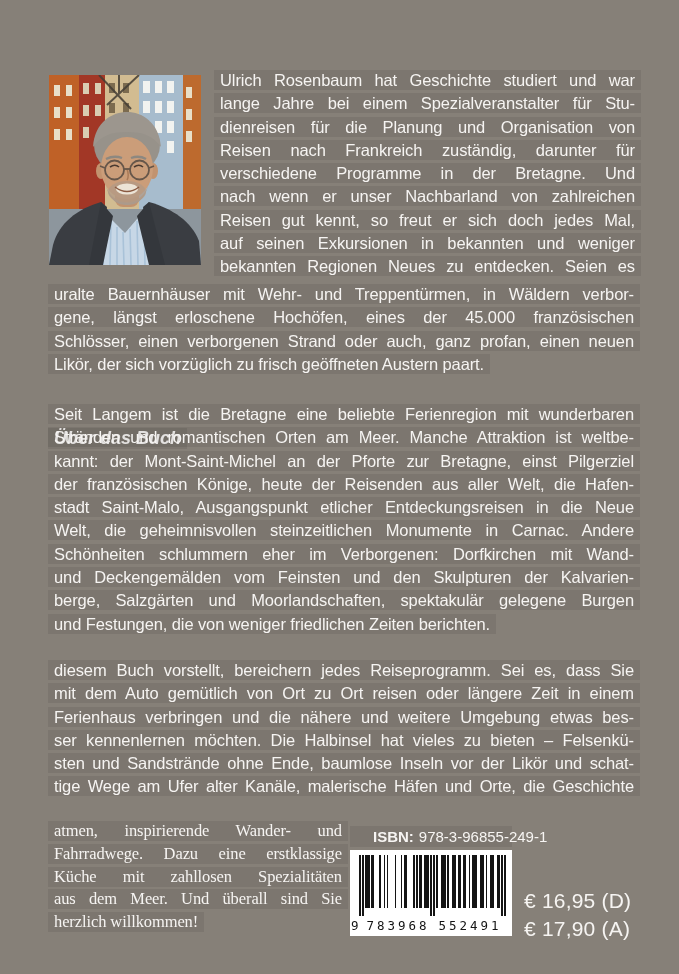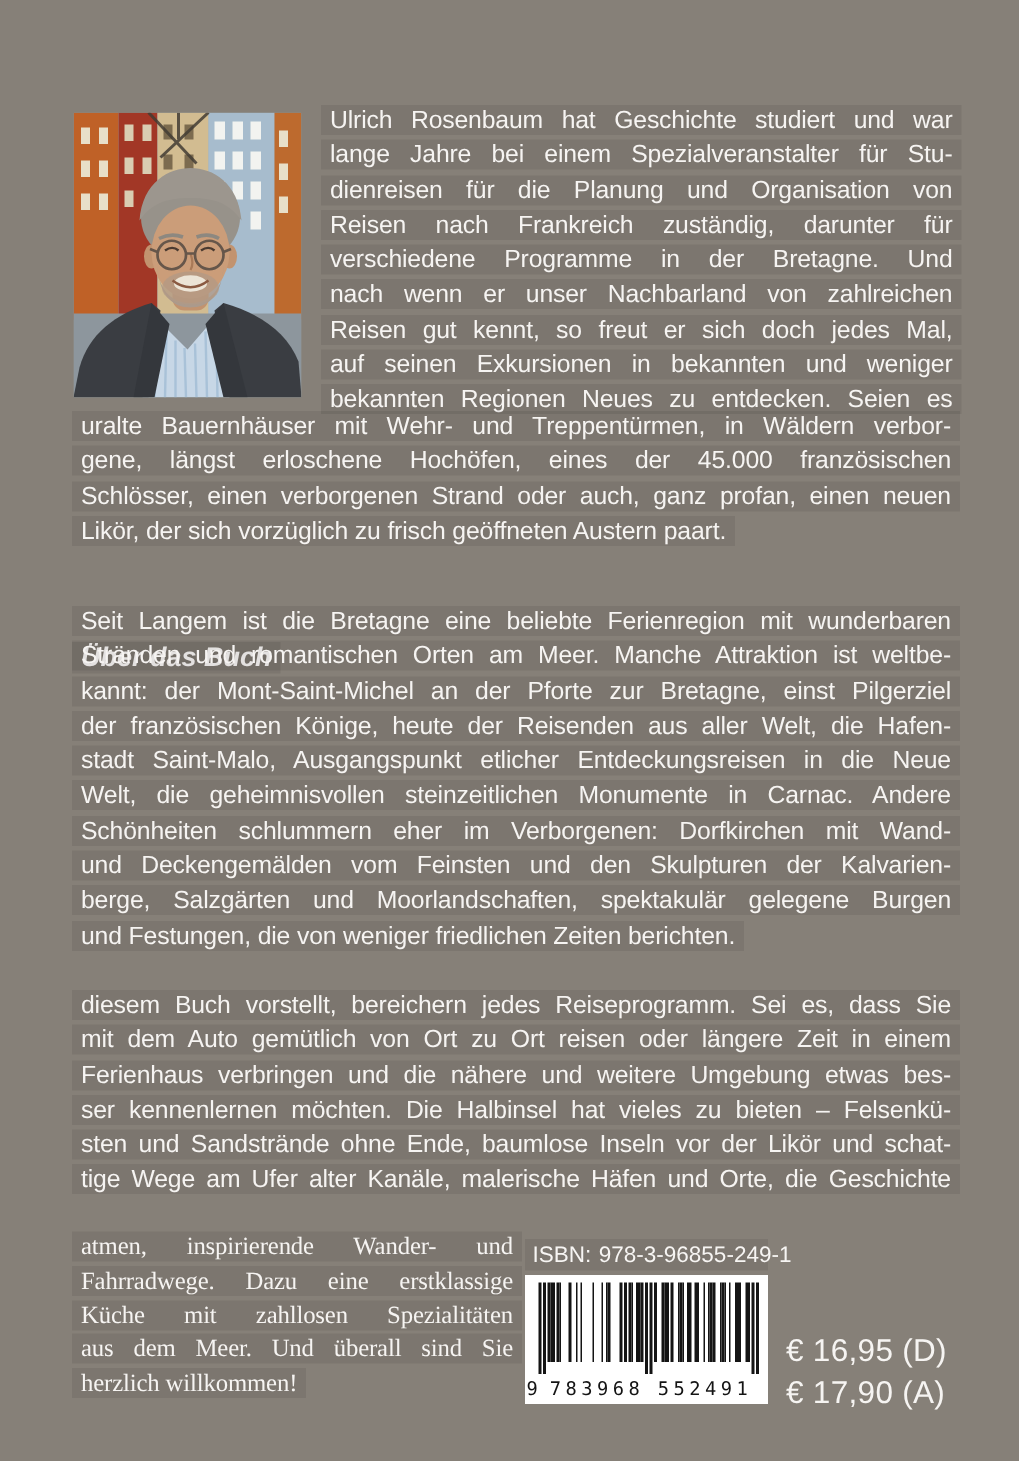--- a/index.html
+++ b/index.html
@@ -26,21 +26,21 @@
     text-align-last:justify;
     overflow:hidden;
     letter-spacing:-0.1px;
   }
   .line-end{
     text-align-last:left;
     width:-moz-fit-content;
     width:fit-content;
   }
   .col-author{left:214px;top:70px;width:427px;}
-  .full-author{left:48px;top:274px;width:592px;}
+  .full-author{left:48px;top:284px;width:592px;}
   .section-heading{
     position:absolute;left:48px;top:380px;
     font-style:italic;font-weight:bold;
     font-size:18px;line-height:21px;
     padding:0 6px;
     color:#f6f4f2;
     background:rgba(0,0,0,0.075);
     width:fit-content;
     margin-top:48px;
   }
@@ -58,21 +58,21 @@
   
   .isbn-label{
     position:absolute;left:350px;top:826px;width:162px;
     box-sizing:border-box;
     padding:2px 0 2px 5px;
     background:rgba(0,0,0,0.075);
     color:#f7f5f3;
     font-size:15px;line-height:17px;
     white-space:nowrap;
   }
-  .isbn-label .b{font-weight:normal;margin-right:5px;}
+  .isbn-label .b{font-weight:bold;margin-right:5px;margin-left:18px;}
   .barcode-box{
     position:absolute;left:350px;top:850px;width:162px;height:86px;
     background:#ffffff;
   }
   .bars{
     position:absolute;left:9px;top:5px;
     display:flex;align-items:flex-start;
   }
   .module{width:1.55px;height:53px;}
   .module.bar{background:#141414;}

